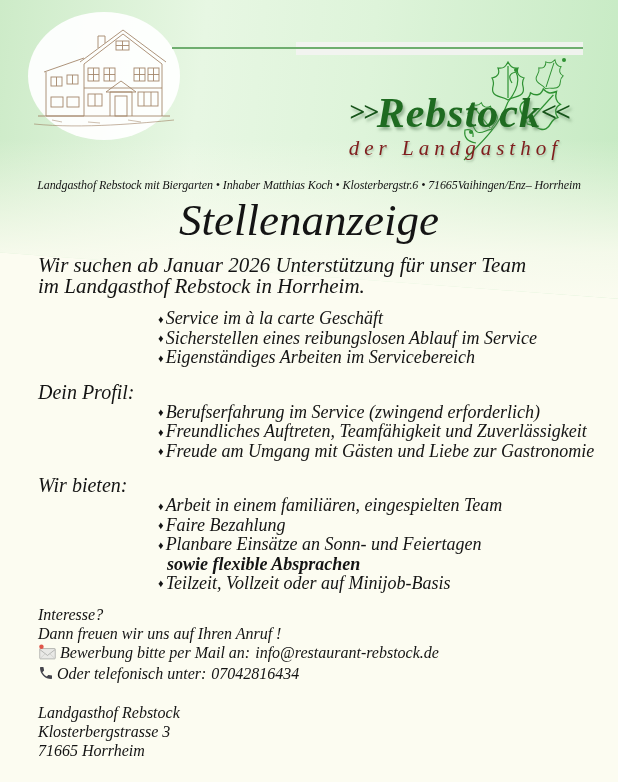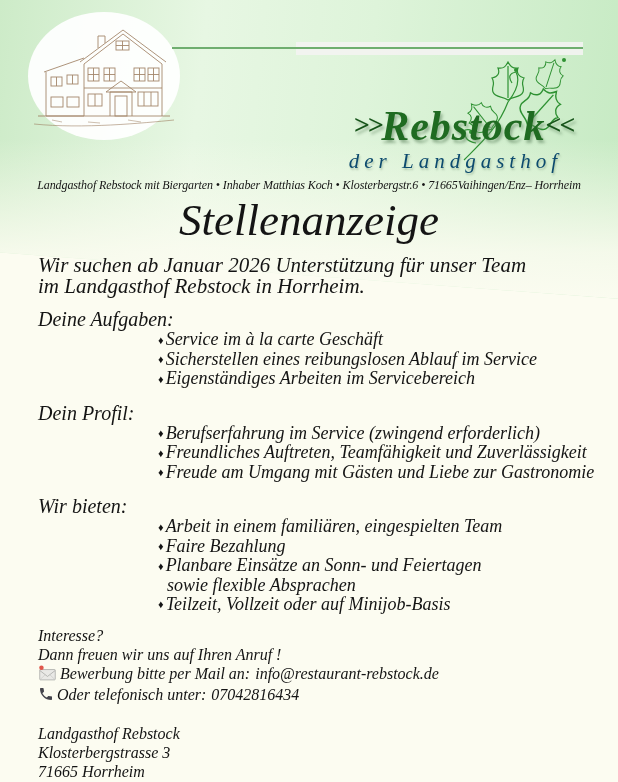--- a/index.html
+++ b/index.html
@@ -19,38 +19,38 @@
   }
   .page{position:relative;z-index:1;}
   header{position:relative;height:178px;}
   .sketch{
     position:absolute;left:26px;top:10px;width:156px;height:136px;
   }
   .divider-band{position:absolute;left:296px;top:42px;width:287px;height:13px;
     background:rgba(243,243,241,.92);}
   .divider{position:absolute;left:172px;top:47px;width:411px;height:2px;background:#6fae6f;}
   .vine{position:absolute;left:446px;top:48px;width:134px;height:116px;}
-  .logo{position:absolute;right:40px;top:92px;text-align:center;line-height:1;margin-top:13px;}
+  .logo{position:absolute;right:40px;top:92px;text-align:left;line-height:1;}
   .logo-main{font-size:42px;font-weight:bold;color:#1f6b21;letter-spacing:1px;
     text-shadow:2px 3px 3px rgba(104,140,104,.6);}
   .logo-main .chev{font-size:28px;color:#17541a;letter-spacing:-2px;vertical-align:6px;}
-  .logo-sub{font-size:21px;color:#0c4a6e;letter-spacing:5px;margin-top:4px;padding-right:16px;
+  .logo-sub{font-size:21px;color:#7f1d1d;letter-spacing:5px;margin-top:4px;padding-right:16px;
     text-shadow:1px 2px 2px rgba(120,150,120,.45);}
   .address{text-align:center;font-size:12px;white-space:nowrap;letter-spacing:-.1px;}
   .title{text-align:center;font-size:45px;line-height:50px;margin:2px 3px 0;font-weight:normal;}
   .intro{margin:10px 0 0 38px;font-size:21px;line-height:21px;white-space:nowrap;}
   .section{margin-left:38px;}
   .sec-tasks{margin-top:12px}
   .sec-profile{margin-top:14px}
   .sec-offers{margin-top:14px}
   .sec-label{font-size:20px;line-height:21px;}
   .items{margin-left:120px;font-size:18px;line-height:19px;}
   .item{white-space:nowrap;}
   .blt{font-size:11px;margin-right:2px;vertical-align:1.5px;font-style:normal;}
-  .cont{padding-left:9px;}
+  .cont{padding-left:9px;font-weight:bold;}
   .contact{margin:12px 0 0 38px;font-size:16px;line-height:19px;}
   .contact .row{white-space:nowrap;}
   .icon{display:inline-block;vertical-align:-2px;margin-right:3px;}
   .lblsp{margin-right:5px;}
   .footer{margin:18px 0 0 38px;font-size:16px;line-height:19px;}
 </style>
 </head>
 <body>
 
 <div class="bg-green"></div>
@@ -152,21 +152,20 @@
   <div class="address">Landgasthof Rebstock mit Biergarten • Inhaber Matthias Koch • Klosterbergstr.6 • 71665Vaihingen/Enz– Horrheim</div>
 
   <h1 class="title">Stellenanzeige</h1>
 
   <div class="intro">
     <div>Wir suchen ab Januar 2026 Unterstützung für unser Team</div>
     <div>im Landgasthof Rebstock in Horrheim.</div>
   </div>
 
   <div class="section sec-tasks">
-    <div class="sec-label">Deine Aufgaben:</div>
     <div class="items">
       <div class="item"><span class="blt">♦</span><span>Service im à la carte Geschäft</span></div>
       <div class="item"><span class="blt">♦</span><span>Sicherstellen eines reibungslosen Ablauf im Service</span></div>
       <div class="item"><span class="blt">♦</span><span>Eigenständiges Arbeiten im Servicebereich</span></div>
     </div>
   </div>
 
   <div class="section sec-profile">
     <div class="sec-label">Dein Profil:</div>
     <div class="items">

